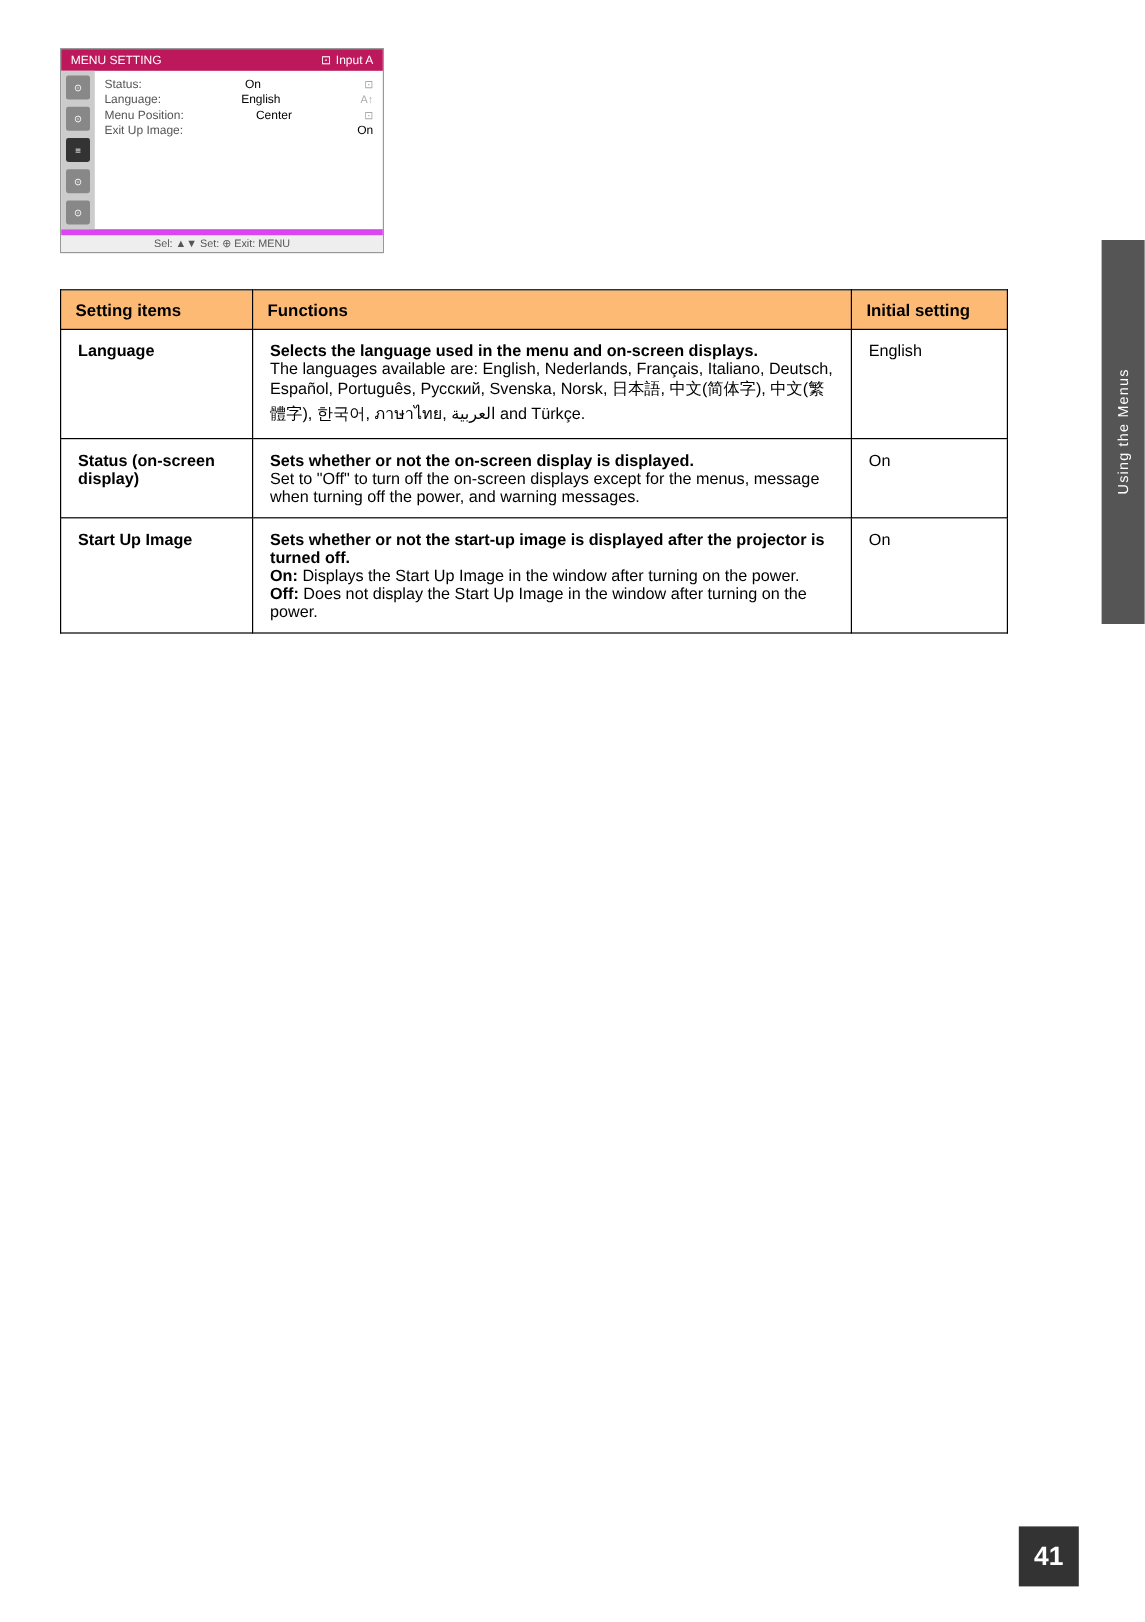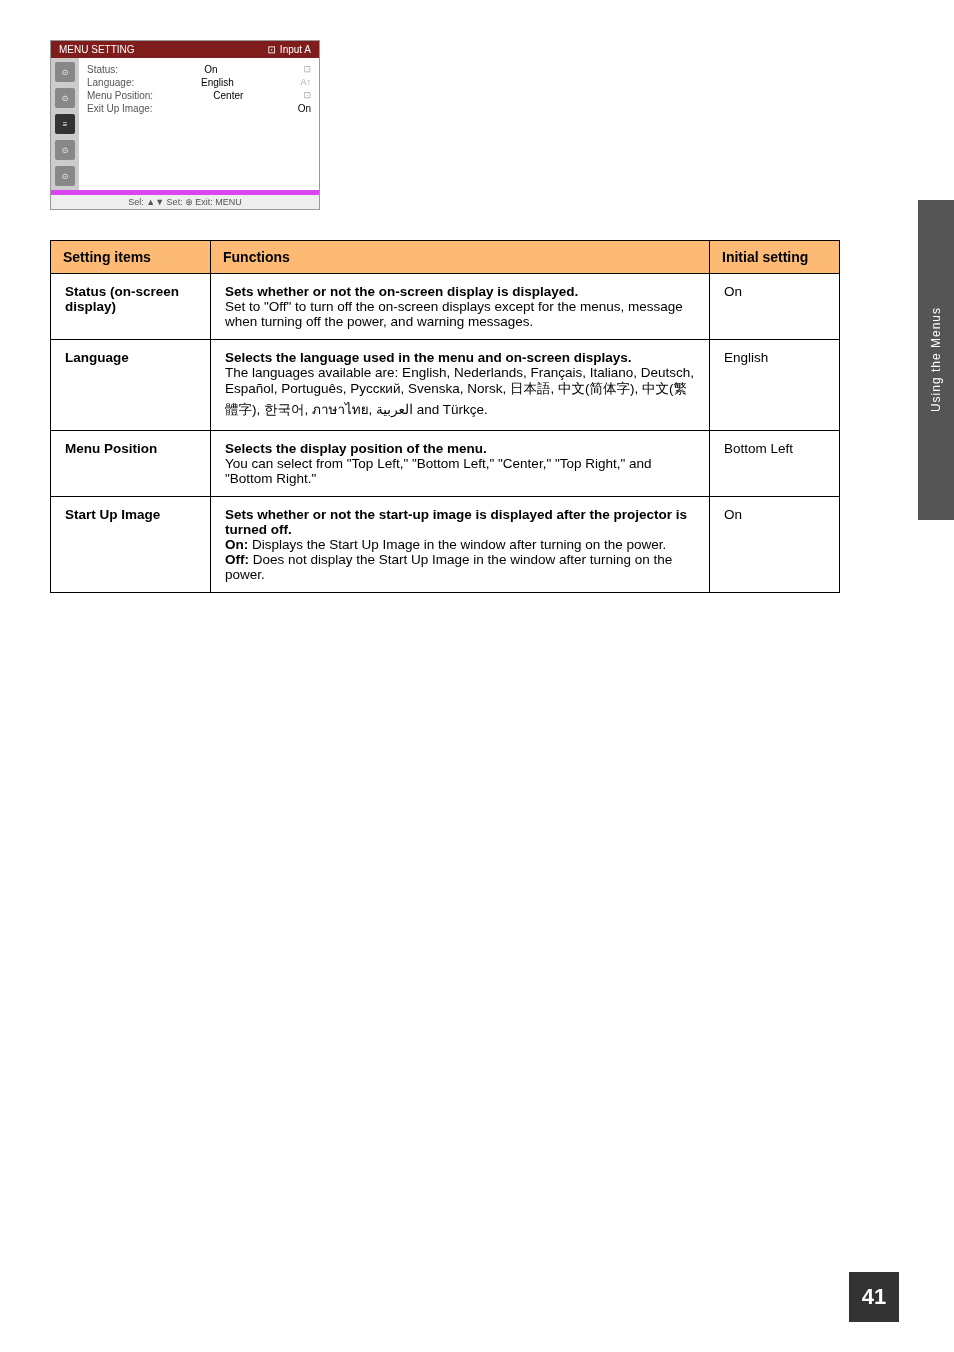--- a/index.html
+++ b/index.html
@@ -34,21 +34,21 @@
 
     
     .menu-mockup {
       border: 1px solid #999;
       width: 270px;
       margin-bottom: 30px;
       background: #fff;
       font-size: 11px;
     }
     .menu-mockup-header {
-      background: #7f1d1d;
+      background: #be185d;
       color: #fff;
       display: flex;
       justify-content: space-between;
       align-items: center;
       padding: 3px 8px;
       font-size: 10px;
     }
     .menu-mockup-header-right {
       display: flex;
       align-items: center;
@@ -237,51 +237,41 @@
       <tr>
         <th style="width:160px;">Setting items</th>
         <th>Functions</th>
         <th style="width:130px;">Initial setting</th>
       </tr>
     </thead>
     <tbody>
 
       <tr>
         <td>
+          <span class="setting-name">Language</span>
+        </td>
+        <td>
+          <span class="func-title">Selects the language used in the menu and on-screen displays.</span><br>
+          <span class="func-body">The languages available are: English, Nederlands, Français, Italiano, Deutsch, Español, Português, Русский, Svenska, Norsk, 日本語, 中文(简体字), 中文(繁體字), 한국어, ภาษาไทย, العربية and Türkçe.</span>
+        </td>
+        <td>English</td>
+      </tr>
+
+      <tr>
+        <td>
           <span class="setting-name">Status (on-screen
 display)</span>
         </td>
         <td>
           <span class="func-title">Sets whether or not the on-screen display is displayed.</span><br>
           <span class="func-body">Set to "Off" to turn off the on-screen displays except for the menus, message when turning off the power, and warning messages.</span>
         </td>
         <td>On</td>
       </tr>
 
-      <tr>
-        <td>
-          <span class="setting-name">Language</span>
-        </td>
-        <td>
-          <span class="func-title">Selects the language used in the menu and on-screen displays.</span><br>
-          <span class="func-body">The languages available are: English, Nederlands, Français, Italiano, Deutsch, Español, Português, Русский, Svenska, Norsk, 日本語, 中文(简体字), 中文(繁體字), 한국어, ภาษาไทย, العربية and Türkçe.</span>
-        </td>
-        <td>English</td>
-      </tr>
-
-      <tr>
-        <td>
-          <span class="setting-name">Menu Position</span>
-        </td>
-        <td>
-          <span class="func-title">Selects the display position of the menu.</span><br>
-          <span class="func-body">You can select  from "Top Left," "Bottom Left," "Center," "Top Right," and "Bottom Right."</span>
-        </td>
-        <td>Bottom Left</td>
-      </tr>
 
       <tr>
         <td>
           <span class="setting-name">Start Up Image</span>
         </td>
         <td>
           <span class="func-title">Sets whether or not the start-up image is displayed after the projector is turned off.</span><br>
           <span class="func-body">
             <span><strong>On:</strong> Displays the Start Up Image in the window after turning on the power.</span><br>
             <span class="indent" style="display:block;padding-left:20px;"></span>

